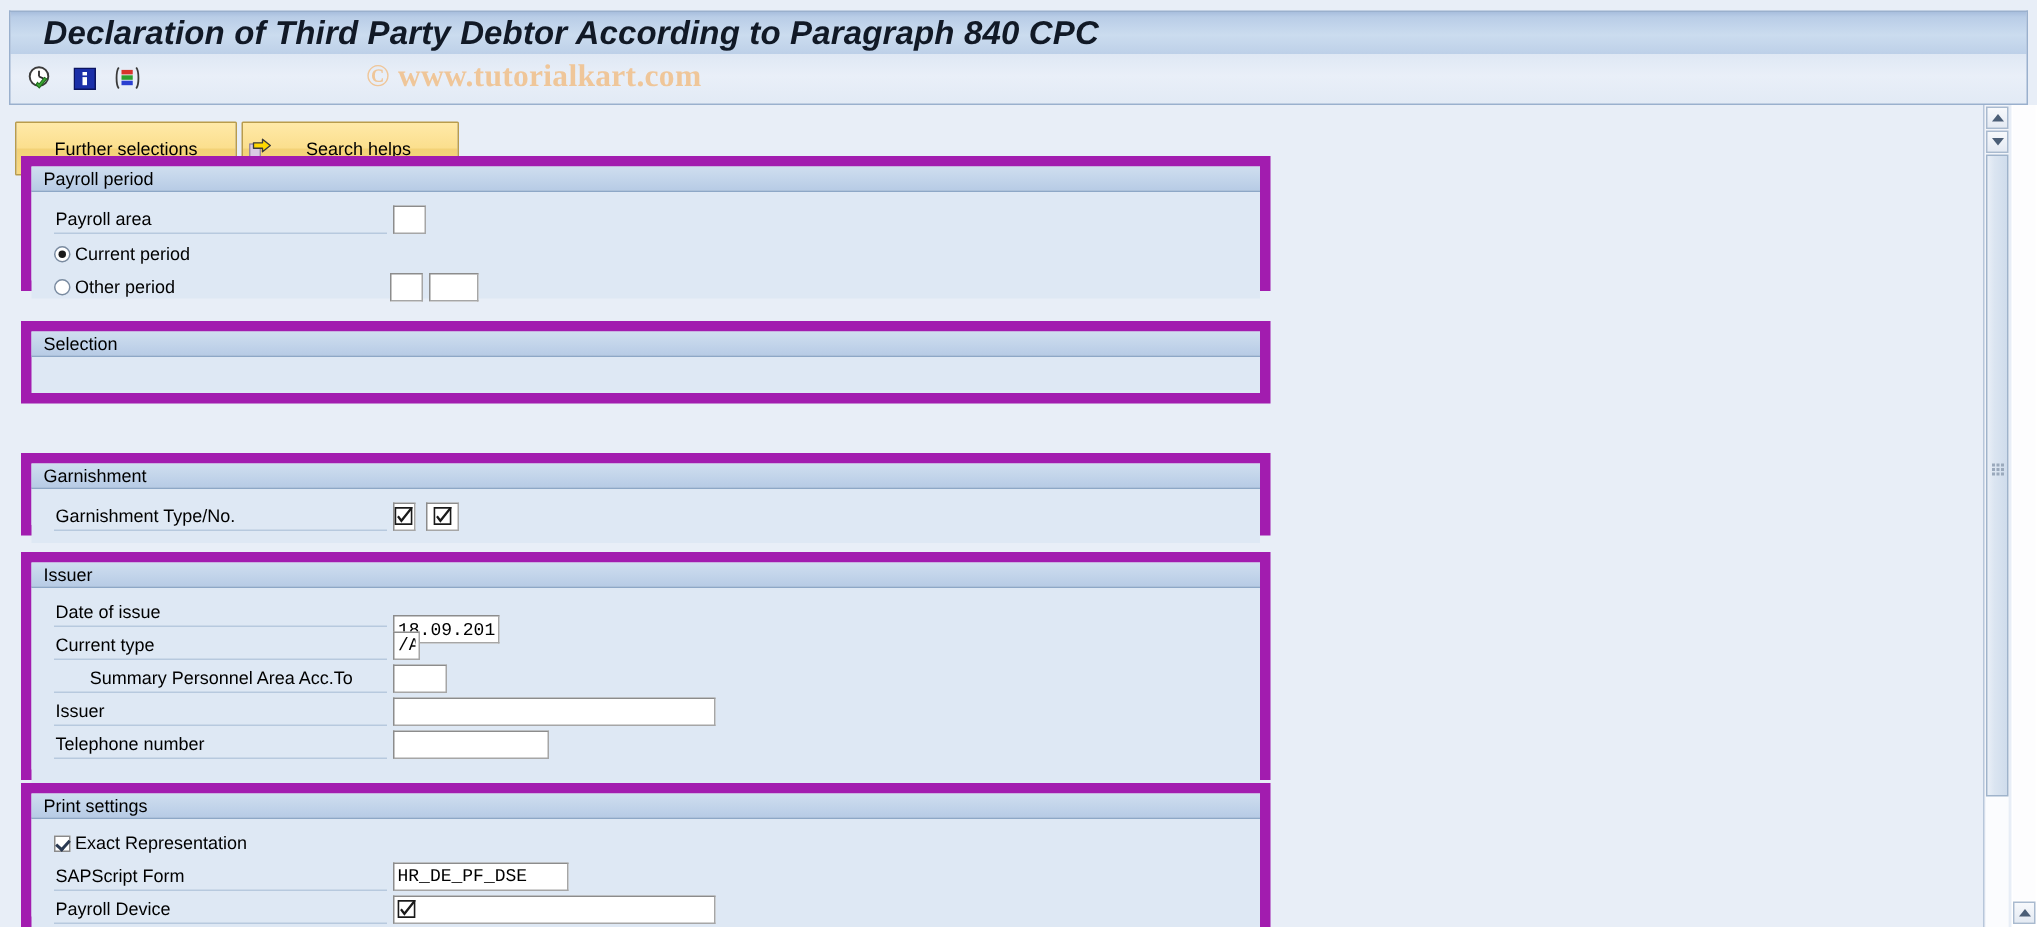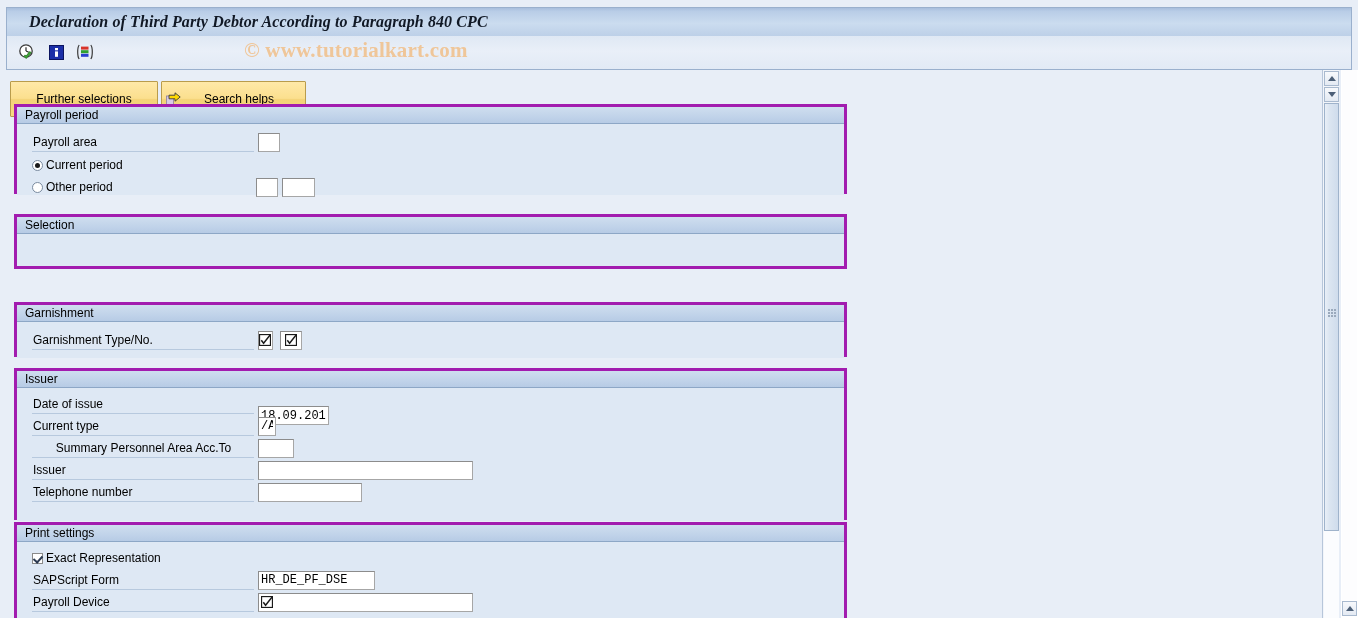--- a/index.html
+++ b/index.html
@@ -32,24 +32,24 @@
     width: 1346px;
     height: 29px;
     background: linear-gradient(to bottom, #a8bedd 0%, #b9cde7 12%, #cbdcef 55%, #bdd0e8 100%);
     border: 1px solid #9ab0cd;
     border-bottom: none;
     box-sizing: border-box;
     display: flex;
     align-items: center;
   }
   .titlebar-text {
-    font-family: Liberation Serif, serif;
+    font-family: Liberation Sans, sans-serif;
     font-style: italic;
     font-weight: bold;
-    font-size: 16px;
+    font-size: 22px;
     color: #111926;
     padding-left: 22px;
     letter-spacing: 0.1px;
     white-space: nowrap;
   }
 
   
   .toolbar {
     position: absolute;
     left: 6px;
@@ -142,21 +142,21 @@
     position: relative;
     flex: 0 0 auto;
     margin-right: 2px;
   }
 
   
   .group {
     position: absolute;
     left: 8px;
     width: 833px;
-    border: 3px solid #a21caf;
+    border: 7px solid #a21caf;
     box-sizing: border-box;
     background: #dee8f4;
   }
   .group-hdr {
     height: 17px;
     background: linear-gradient(to bottom, #cfdeef 0%, #c2d4ea 55%, #b7cbe5 100%);
     border-bottom: 1px solid #8da7c6;
     display: flex;
     align-items: center;
     padding-left: 8px;

